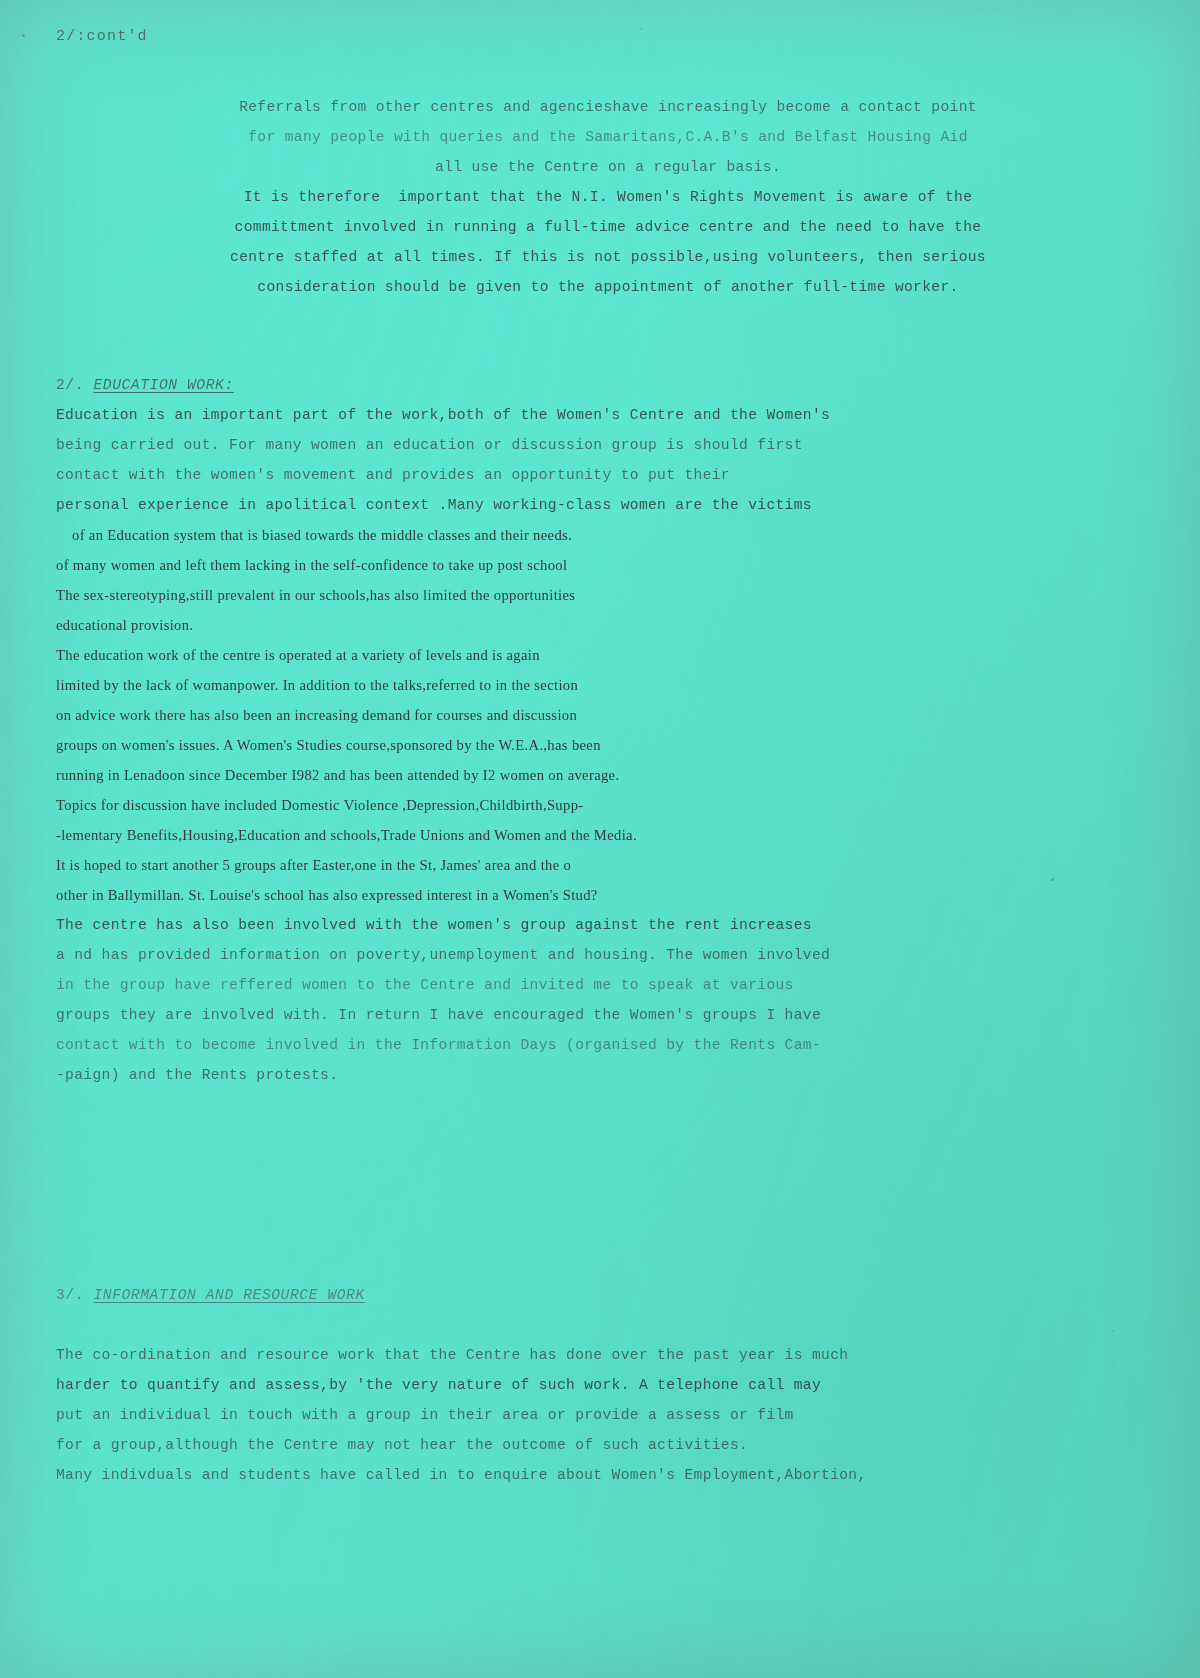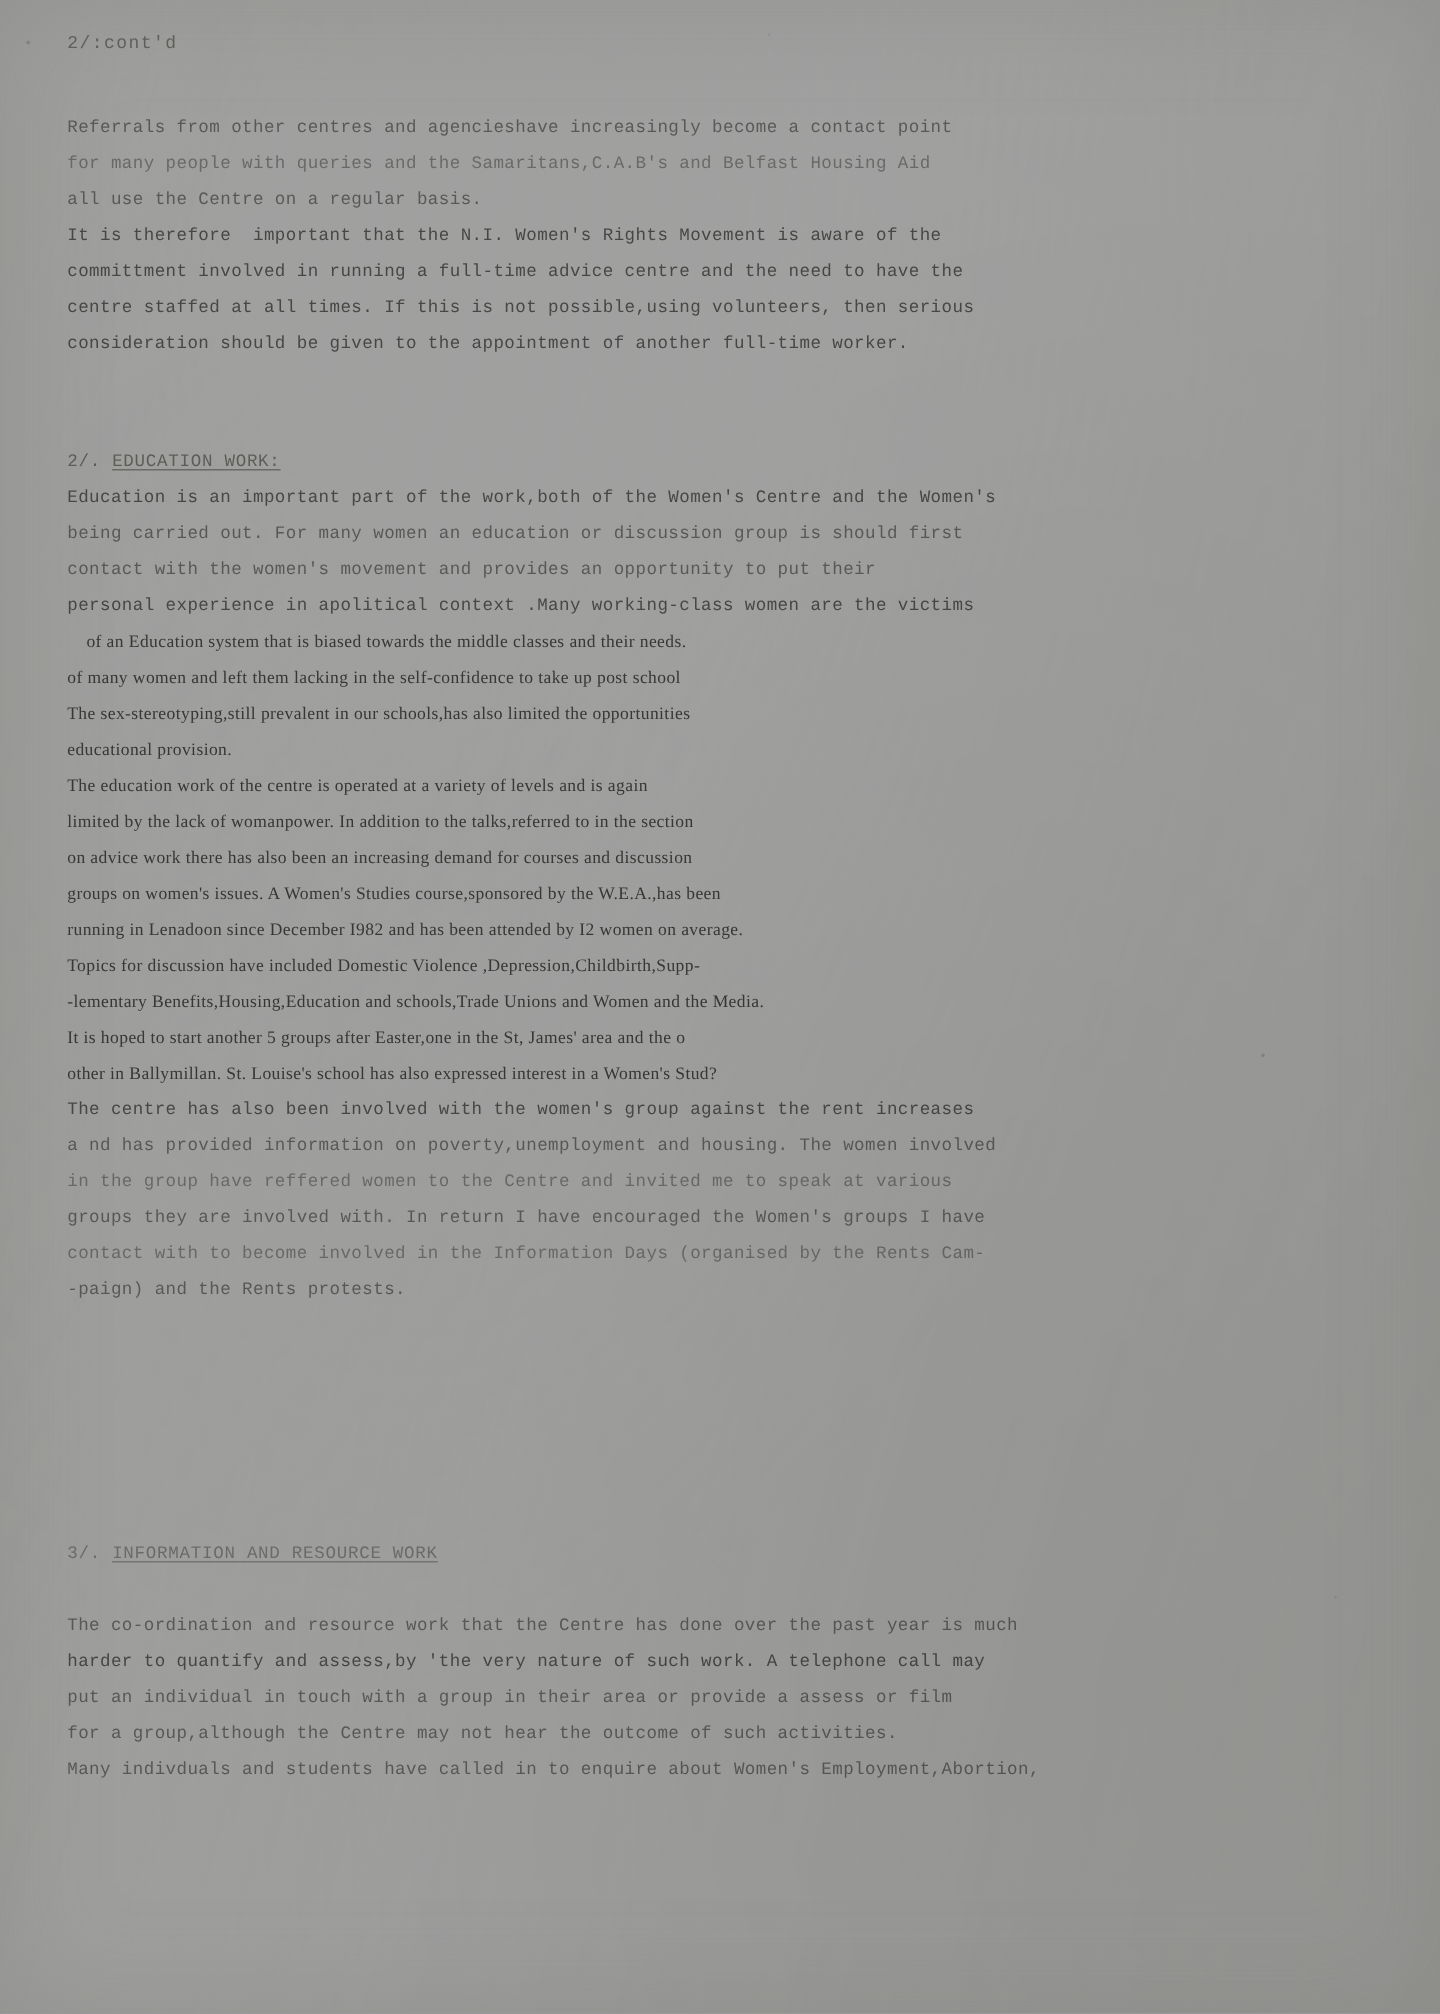--- a/index.html
+++ b/index.html
@@ -4,21 +4,21 @@
 <style>
   html, body {
     margin: 0;
     padding: 0;
     background: #8d8d8d;
   }
   .page {
     position: relative;
     width: 1200px;
     height: 1678px;
-    background: #a3a3a3;
+    background: #5eead4;
     overflow: hidden;
     font-family: "Liberation Mono", "DejaVu Sans Mono", monospace;
     color: #2b2b2b;
   }
   
   .page::before {
     content: "";
     position: absolute;
     inset: 0;
     background:
@@ -84,37 +84,38 @@
   .section-head {
     font-size: 14.6px;
     line-height: 30px;
     letter-spacing: 0.6px;
     white-space: pre;
     color: #35352f;
   }
   .section-head .ttl {
     text-decoration: underline;
     text-underline-offset: 3px;
+    font-style: italic;
   }
   .gap-md { height: 30px; }
 </style>
 </head>
 <body>
 
 <div class="page">
   <div class="sheet"></div>
 
   <div class="speck" style="left:22px;top:34px;width:3px;height:3px;"></div>
   <div class="speck" style="left:1051px;top:878px;width:3px;height:3px;"></div>
   <div class="speck" style="left:1112px;top:1330px;width:2px;height:2px;opacity:.35;"></div>
   <div class="speck" style="left:640px;top:28px;width:2px;height:2px;opacity:.3;"></div>
 
   <div class="page-num">2/:cont'd</div>
 
-  <div class="body-block" style="top:92px;">
+  <div class="body-block" style="top:92px;text-align:center;">
     <div class="line f3">Referrals from other centres and agencieshave increasingly become a contact point</div>
     <div class="line f4">for many people with queries and the Samaritans,C.A.B's and Belfast Housing Aid</div>
     <div class="line f3">all use the Centre on a regular basis.</div>
     <div class="line f2">It is therefore  important that the N.I. Women's Rights Movement is aware of the</div>
     <div class="line f2">committment involved in running a full-time advice centre and the need to have the</div>
     <div class="line f2">centre staffed at all times. If this is not possible,using volunteers, then serious</div>
     <div class="line f2">consideration should be given to the appointment of another full-time worker.</div>
   </div>
 
   <div class="body-block" style="top:370px;">

